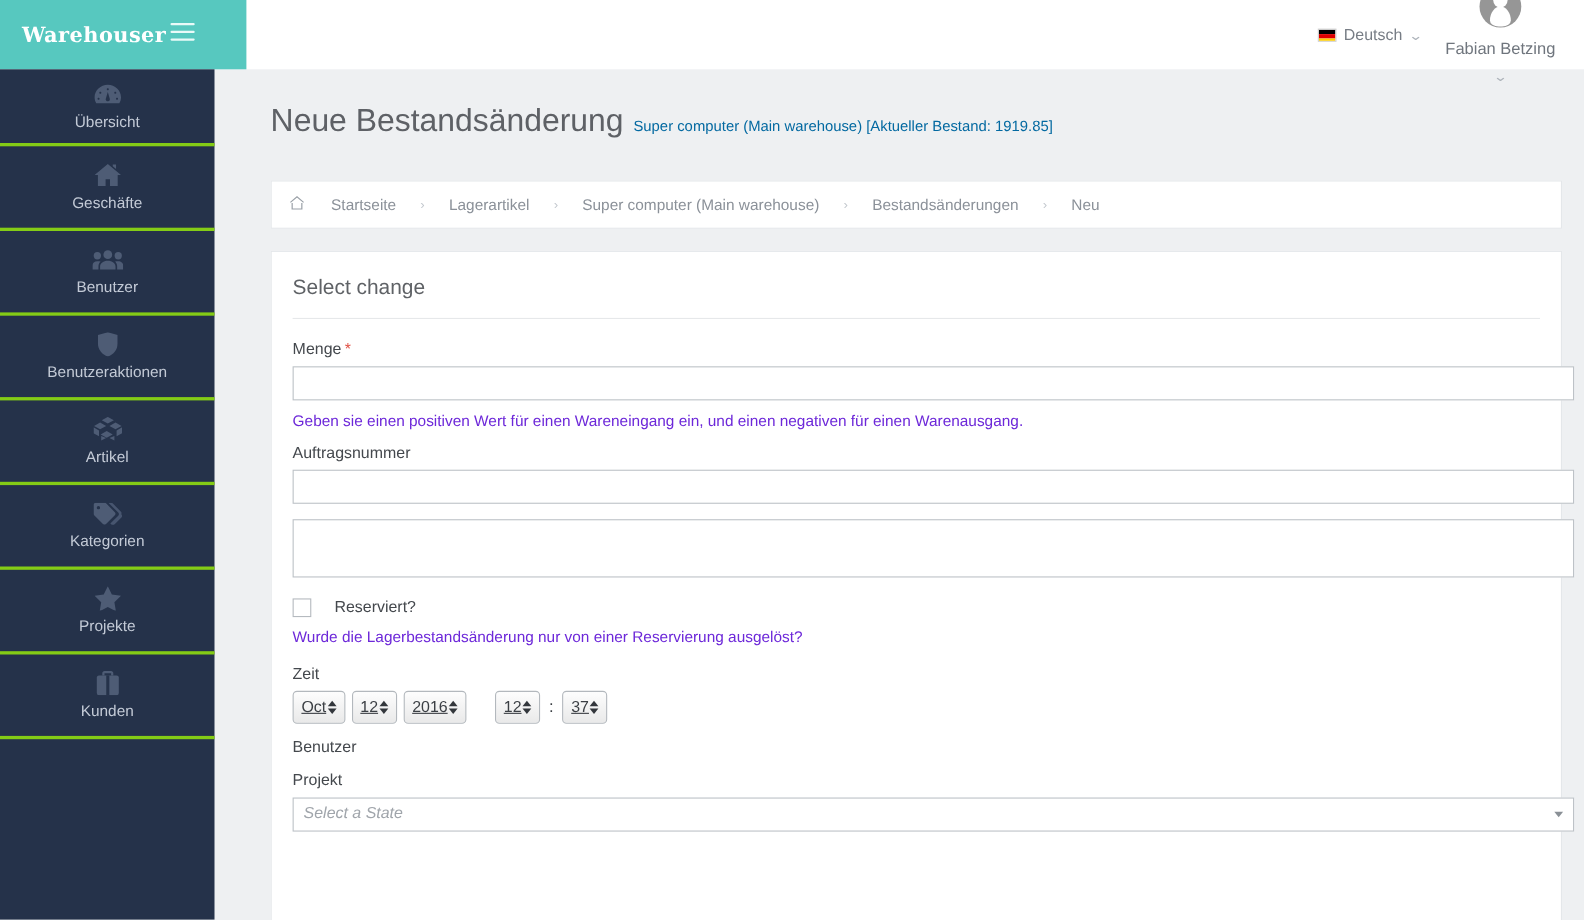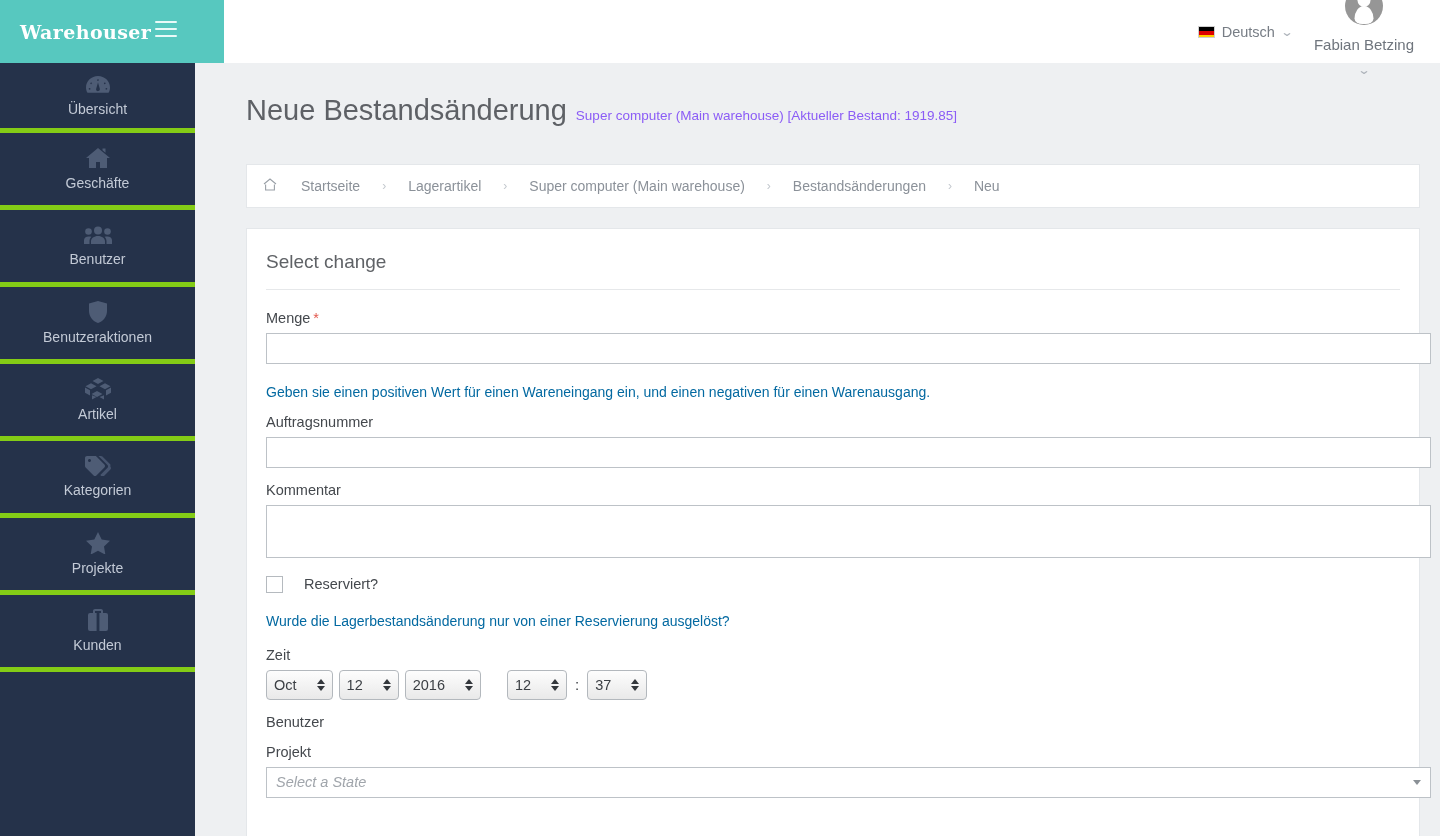--- a/index.html
+++ b/index.html
@@ -71,37 +71,37 @@
     border-radius: 50% 50% 42% 42% / 70% 70% 30% 30%;
   }
   .user-label { color: #6f757d; font-size: 15px; }
 
   
   .sidebar {
     position: absolute; top: 63px; left: 0; width: 195px; height: 773px;
     background: #25324a;
   }
   .nav-item {
-    height: 77px; border-bottom: 5px solid #84cc16;
+    height: 77px; border-bottom: 3px solid #84cc16;
     display: flex; flex-direction: column;
     align-items: center; justify-content: center;
     cursor: pointer; gap: 6px;
   }
   .nav-item.first { height: 70px; }
   .nav-label { color: #c3cad6; font-size: 14px; }
   .nav-icon { color: #4e5c75; display: block; line-height: 0; }
 
   
   .main { position: absolute; top: 63px; left: 195px; width: 1245px; height: 773px; padding-left: 31px; }
   .page-head {
     padding: 12px 0 0 20px;
     display: flex; align-items: baseline; gap: 9px;
   }
   .page-title { font-size: 29px; color: #5e6166; font-weight: normal; }
-  .page-sub { font-size: 13.5px; color: #8b5cf6; }
+  .page-sub { font-size: 13.5px; color: #0369a1; }
 
   .card {
     background: #ffffff; margin: 0 20px 0 20px;
     border: 1px solid #e4e7ea;
   }
   .breadcrumb-card { margin-top: 17px; padding: 13px 16px; }
   .breadcrumb { display: flex; align-items: center; gap: 22px; font-size: 14px; }
   .bc-link { color: #8b9199; cursor: pointer; }
   .bc-sep { color: #c3c8ce; font-size: 12px; }
   .home-icon { color: #9aa0a7; margin-right: 2px; }
@@ -117,35 +117,35 @@
   .finput {
     width: 1165px; height: 31px; border: 1px solid #bdc2c7;
     background: #fff; font-size: 14px; padding: 0 9px;
     color: #44484d; font-family: "Liberation Sans", sans-serif;
   }
   .ftext {
     width: 1165px; height: 53px; border: 1px solid #bdc2c7; background: #fff;
     font-size: 14px; padding: 6px 9px; resize: none;
     font-family: "Liberation Sans", sans-serif; color: #44484d;
   }
-  .help { font-size: 14px; color: #0369a1; margin-top: 20px; }
+  .help { font-size: 14px; color: #6d28d9; margin-top: 10px; }
 
   .checkrow { display: flex; align-items: center; gap: 21px; margin-top: 8px; }
   .chk {
     width: 17px; height: 17px; border: 1px solid #b5babf; background: #fff;
     cursor: pointer;
   }
   .chk-label { font-size: 14.5px; color: #44484d; }
 
   .timerow { display: flex; align-items: center; gap: 6px; margin-top: 4px; }
   .sel {
     height: 30px; border: 1px solid #b3b8bd; border-radius: 4px;
     background: linear-gradient(#fdfdfd, #e9e9e9);
-    display: flex; align-items: center; gap: 20px;
-    padding: 0 7px; cursor: pointer; font-size: 14.5px; color: #3b3f44;
+    display: flex; align-items: center; gap: 1px;
+    padding: 0 7px; cursor: pointer; font-size: 14.5px; color: #3b3f44; text-decoration: underline;
   }
   .spin { display: flex; flex-direction: column; gap: 2px; line-height: 0; }
   .spin .up, .spin .dn {
     width: 0; height: 0; border-left: 4px solid transparent;
     border-right: 4px solid transparent;
   }
   .spin .up { border-bottom: 5px solid #33373c; }
   .spin .dn { border-top: 5px solid #33373c; }
   .colon { font-size: 15px; color: #3b3f44; margin: 0 2px; }
   .gap { width: 14px; }
@@ -316,21 +316,20 @@
       <input class="finput" type="text" value="" style="">
       <div class="help">Geben sie einen positiven Wert für einen Wareneingang ein, und einen negativen für einen Warenausgang.</div>
     </div>
 
     <div class="field">
       <label class="flabel">Auftragsnummer</label>
       <input class="finput" type="text" value="" style="">
     </div>
 
     <div class="field">
-      <label class="flabel">Kommentar</label>
       <textarea class="ftext" style=""></textarea>
     </div>
 
     <div class="checkrow">
       <span class="chk"></span>
       <span class="chk-label">Reserviert?</span>
     </div>
     <div class="help">Wurde die Lagerbestandsänderung nur von einer Reservierung ausgelöst?</div>
 
     <div class="field" style="margin-top:18px;">

